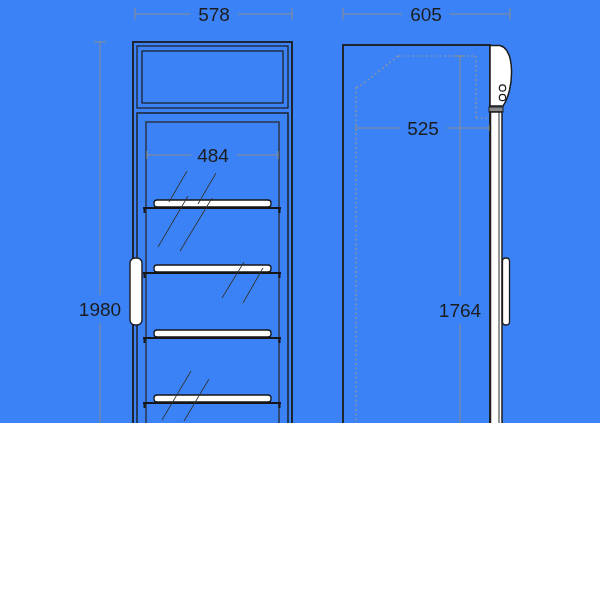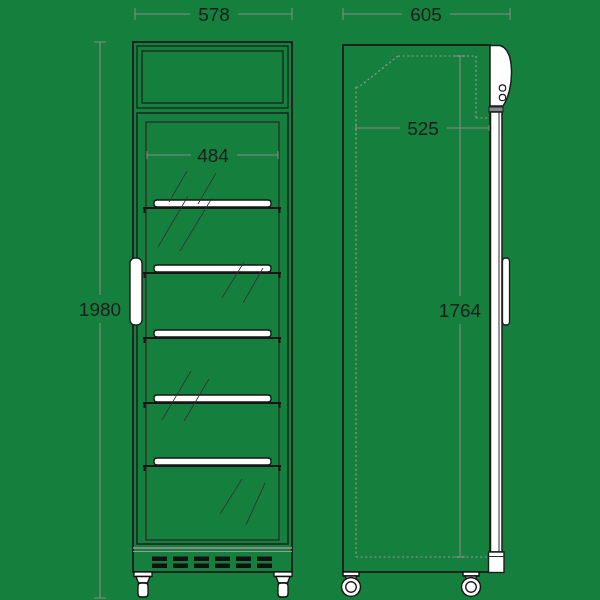--- a/index.html
+++ b/index.html
@@ -1,18 +1,18 @@
 <!DOCTYPE html>
 <html><head>
 <meta charset="utf-8">
 <style>
   html, body { margin: 0; padding: 0; background: #ffffff; }
   .stage {
-    width: 600px; height: 600px;
-    background: #15803d;
+    width: 600px; height: 423px;
+    background: #3b82f6;
     font-family: "Liberation Sans", sans-serif;
     position: relative;
     overflow: hidden;
   }
   svg { display: block; }
   .dim-label {
     font-family: "Liberation Sans", sans-serif;
     font-size: 19px;
     fill: #1c1c1c;
     text-anchor: middle;

